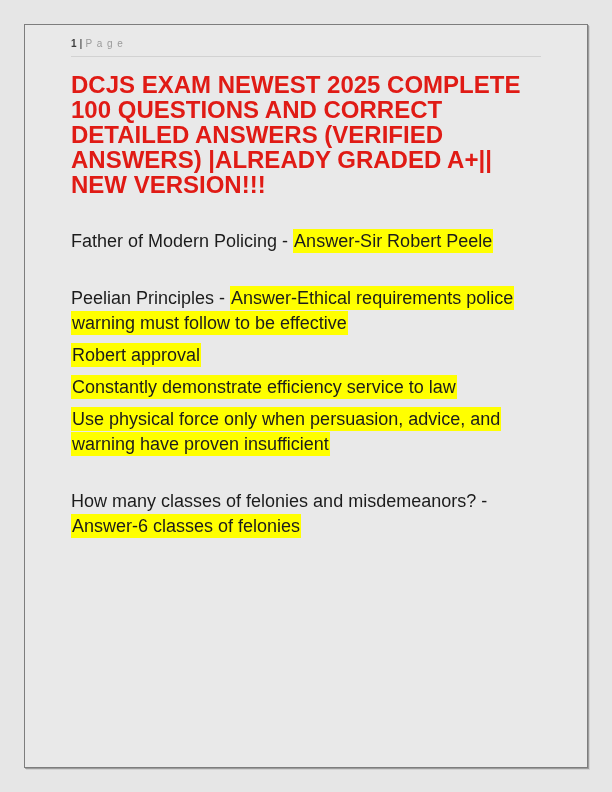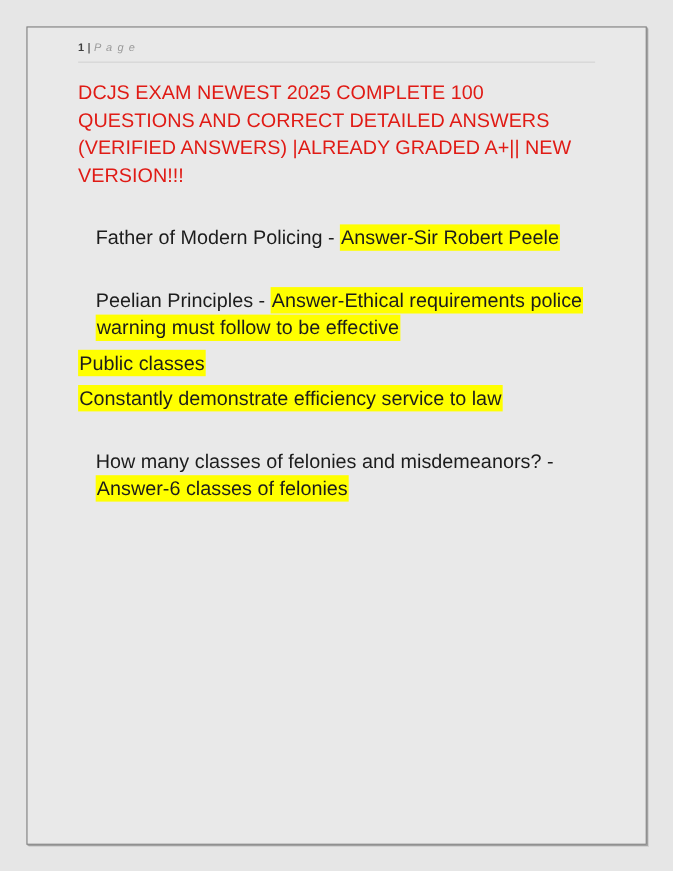--- a/index.html
+++ b/index.html
@@ -32,55 +32,56 @@
   .page-header{
     margin:12px 46px 0 46px;
     padding-bottom:5px;
     border-bottom:1px solid var(--header-rule);
     font-size:10px;
     line-height:14px;
     white-space:pre;
   }
   .pg-num{font-weight:bold;color:var(--header-num);}
   .pg-sep{font-weight:bold;color:#606060;margin:0 3px;}
-  .pg-label{color:var(--header-gray);letter-spacing:1px;font-style:italic;}
+  .pg-label{color:var(--header-gray);letter-spacing:1px;}
   .content{
     margin:15px 46px 0 46px;
     width:470px;
     color:var(--body-text);
   }
   .doc-title{
-    font-size:18px;
-    font-weight:normal;
+    font-size:24px;
+    font-weight:bold;
     line-height:25px;
     color:var(--title-red);
     margin:0 0 7px 0;
   }
   .para{
     font-size:18px;
     line-height:25px;
     margin:0 0 7px 0;
   }
-  .para.block-start{margin-top:32px;margin-left:16px;}
+  .para.block-start{margin-top:32px;}
   .hl{
     background:var(--hl-yellow);
     padding:2px 1px;
     box-decoration-break:clone;
     -webkit-box-decoration-break:clone;
   }
 </style>
 </head>
 <body>
 
 <div class="page">
   <div class="page-header"><span class="pg-num">1</span><span class="pg-sep">|</span><span class="pg-label">P a g e</span></div>
 
   <div class="content">
     <h1 class="doc-title">DCJS EXAM NEWEST 2025 COMPLETE 100 QUESTIONS AND CORRECT DETAILED ANSWERS (VERIFIED ANSWERS) |ALREADY GRADED A+|| NEW VERSION!!!</h1>
     <div id="paragraphs">
         <p class="para block-start"><span class="plain">Father of Modern Policing - </span><span class="hl">Answer-Sir Robert Peele</span></p>
         <p class="para block-start"><span class="plain">Peelian Principles - </span><span class="hl">Answer-Ethical requirements police warning must follow to be effective</span></p>
-        <p class="para"><span class="hl">Public classes</span></p>
+        <p class="para"><span class="hl">Robert approval</span></p>
         <p class="para"><span class="hl">Constantly demonstrate efficiency service to law</span></p>
+        <p class="para"><span class="hl">Use physical force only when persuasion, advice, and warning have proven insufficient</span></p>
         <p class="para block-start"><span class="plain">How many classes of felonies and misdemeanors? - </span><span class="hl">Answer-6 classes of felonies</span></p>
       </div>
   </div>
 </div>
 
 </body></html>

